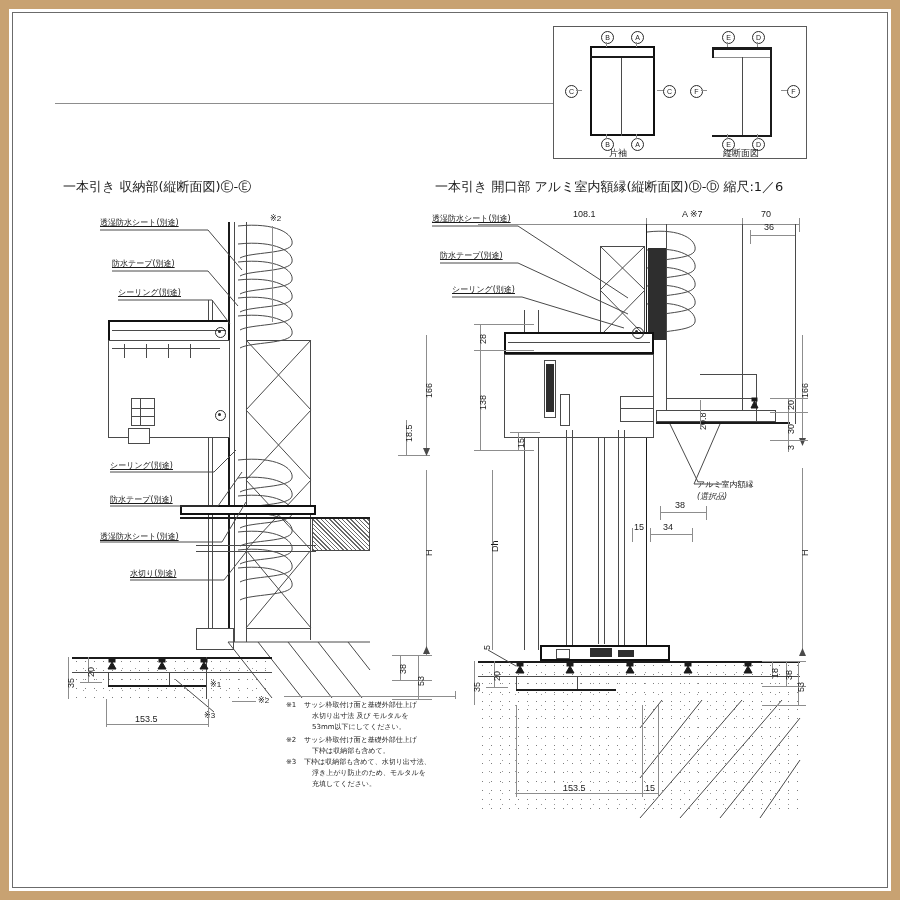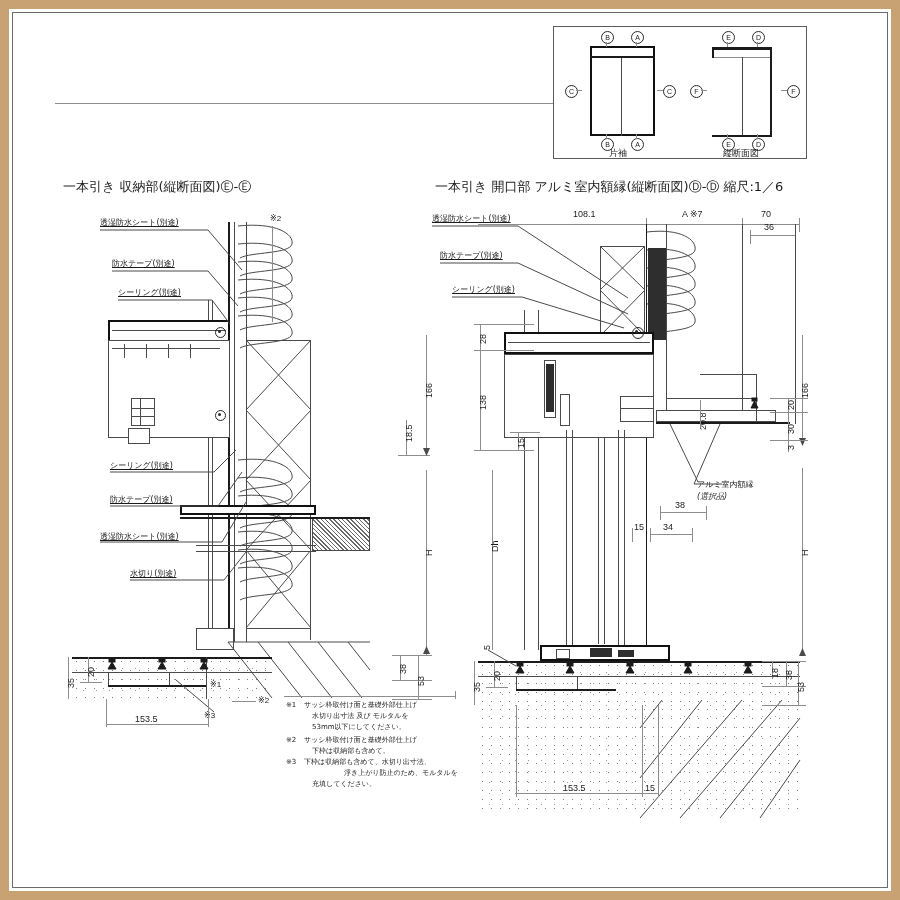--- a/index.html
+++ b/index.html
@@ -487,18 +487,18 @@
       <span class="t jp s7" style="position:absolute;left:26px;top:22px;">53mm以下にしてください。</span>
     </div>
     <div style="position:relative;top:33px;">
       <span class="t jp s7" style="position:absolute;left:0;top:0;">※2</span>
       <span class="t jp s7" style="position:absolute;left:18px;top:0;">サッシ枠取付け面と基礎外部仕上げ</span>
       <span class="t jp s7" style="position:absolute;left:26px;top:11px;">下枠は収納部も含めて。</span>
     </div>
     <div style="position:relative;top:55px;">
       <span class="t jp s7" style="position:absolute;left:0;top:0;">※3</span>
       <span class="t jp s7" style="position:absolute;left:18px;top:0;">下枠は収納部も含めて、水切り出寸法、</span>
-      <span class="t jp s7" style="position:absolute;left:26px;top:11px;margin-left:32px;">浮き上がり防止のため、モルタルを</span>
+      <span class="t jp s7" style="position:absolute;left:26px;top:11px;">浮き上がり防止のため、モルタルを</span>
       <span class="t jp s7" style="position:absolute;left:26px;top:22px;">充填してください。</span>
     </div>
   </div>
 
 </div>
 
 </body></html>

